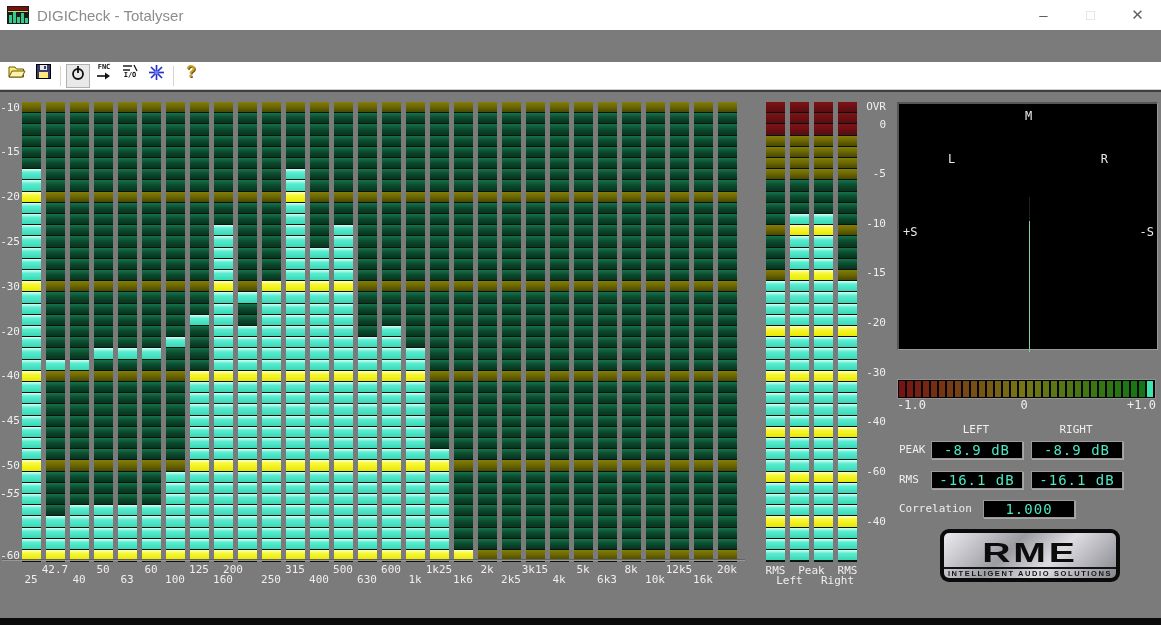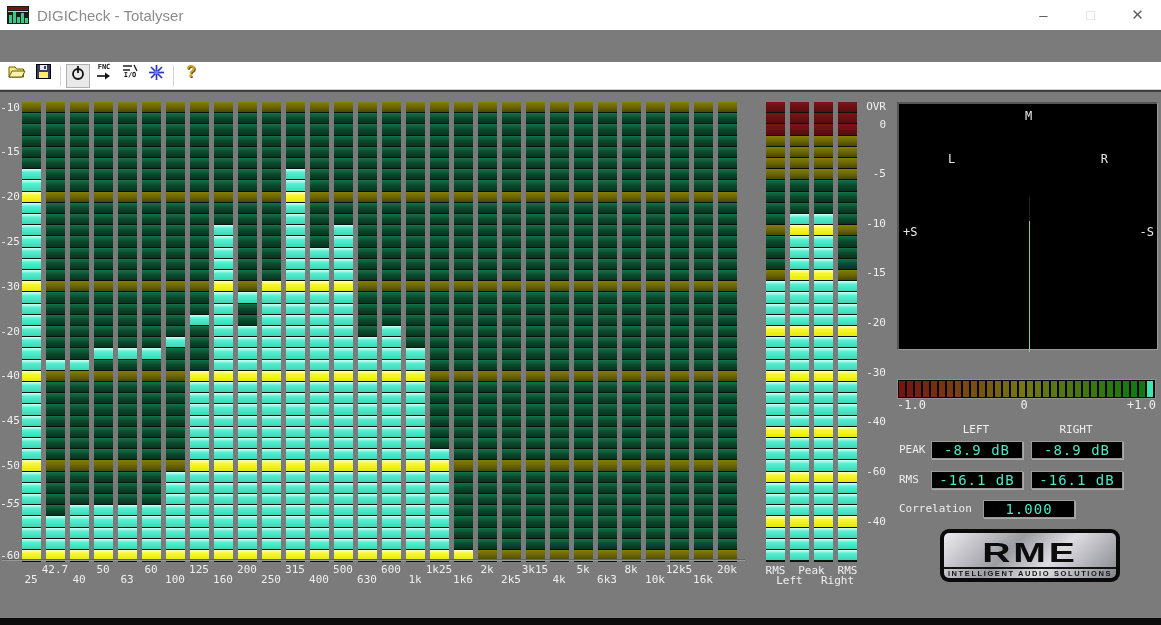--- a/index.html
+++ b/index.html
@@ -150,21 +150,21 @@
     <div id="spec-ylabels">
         <div class="wlab ylab" style="top: 9.6px;">-10</div>
         <div class="wlab ylab" style="top: 54.4px;">-15</div>
         <div class="wlab ylab" style="top: 99.2px;">-20</div>
         <div class="wlab ylab" style="top: 144px;">-25</div>
         <div class="wlab ylab" style="top: 188.8px;">-30</div>
         <div class="wlab ylab" style="top: 233.6px;">-20</div>
         <div class="wlab ylab" style="top: 278.4px;">-40</div>
         <div class="wlab ylab" style="top: 323.2px;">-45</div>
         <div class="wlab ylab" style="top: 368px;">-50</div>
-        <div class="wlab ylab" style="top: 406px; font-style: italic;">-55</div>
+        <div class="wlab ylab" style="top: 396px; font-style: italic;">-55</div>
         <div class="wlab ylab" style="top: 457.6px;">-60</div>
       </div>
     <div id="spectrum-bands">
         <div class="band-col" style="left: 22px;">
           <div class="seg sg-uo" style="top: 0px; height: 10px;"></div>
           <div class="seg sg-ug" style="top: 11px; height: 10px;"></div>
           <div class="seg sg-ug" style="top: 22px; height: 11px;"></div>
           <div class="seg sg-ug" style="top: 34px; height: 10px;"></div>
           <div class="seg sg-ug" style="top: 45px; height: 10px;"></div>
           <div class="seg sg-ug" style="top: 56px; height: 10px;"></div>
@@ -1455,21 +1455,21 @@
     <div id="freq-labels">
         <div class="wlab flab" style="left: 31px; top: 482px;">25</div>
         <div class="wlab flab" style="left: 55px; top: 472px;">42.7</div>
         <div class="wlab flab" style="left: 79px; top: 482px;">40</div>
         <div class="wlab flab" style="left: 103px; top: 472px;">50</div>
         <div class="wlab flab" style="left: 127px; top: 482px;">63</div>
         <div class="wlab flab" style="left: 151px; top: 472px;">60</div>
         <div class="wlab flab" style="left: 175px; top: 482px;">100</div>
         <div class="wlab flab" style="left: 199px; top: 472px;">125</div>
         <div class="wlab flab" style="left: 223px; top: 482px;">160</div>
-        <div class="wlab flab" style="left: 247px; top: 472px;">200</div>
+        <div class="wlab flab" style="left: 233px; top: 472px;">200</div>
         <div class="wlab flab" style="left: 271px; top: 482px;">250</div>
         <div class="wlab flab" style="left: 295px; top: 472px;">315</div>
         <div class="wlab flab" style="left: 319px; top: 482px;">400</div>
         <div class="wlab flab" style="left: 343px; top: 472px;">500</div>
         <div class="wlab flab" style="left: 367px; top: 482px;">630</div>
         <div class="wlab flab" style="left: 391px; top: 472px;">600</div>
         <div class="wlab flab" style="left: 415px; top: 482px;">1k</div>
         <div class="wlab flab" style="left: 439px; top: 472px;">1k25</div>
         <div class="wlab flab" style="left: 463px; top: 482px;">1k6</div>
         <div class="wlab flab" style="left: 487px; top: 472px;">2k</div>

